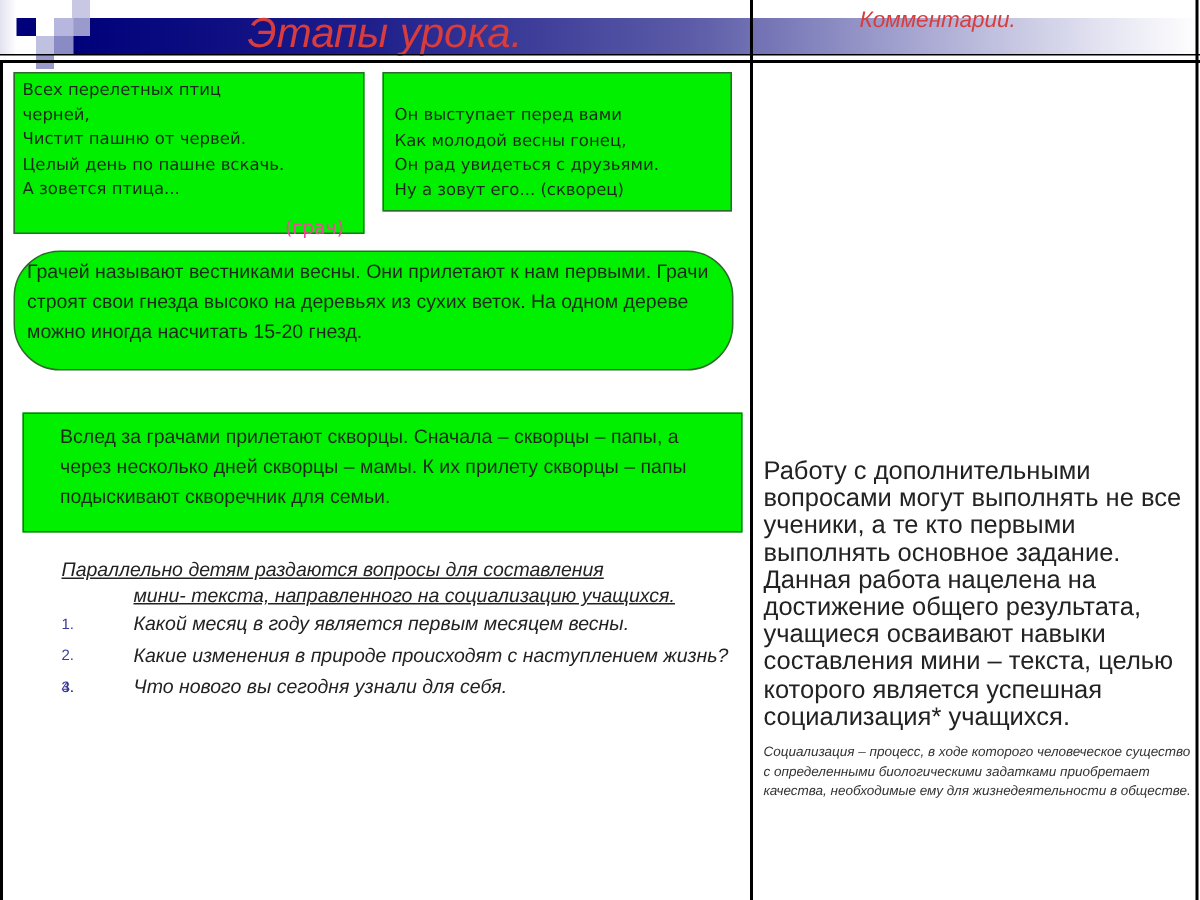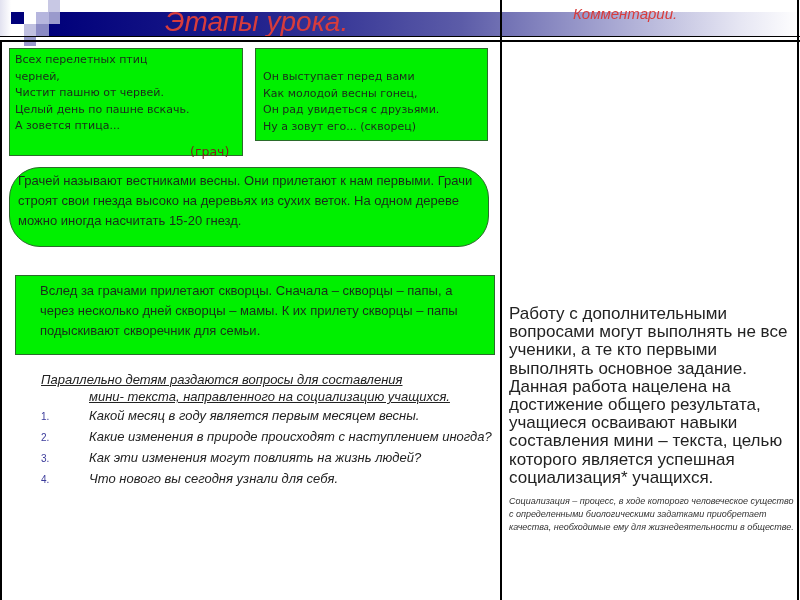--- a/index.html
+++ b/index.html
@@ -40,21 +40,21 @@
     .vline.right { left: 797px; width: 2px; }
     .hline.thin { top: 36px; height: 1px; background: #000; left: 0; }
 
     .green-box {
       position: absolute; background: #00f000; border: 1px solid #2b6b2b;
       color: #1b2a1b; box-sizing: border-box;
     }
     .poem { font-family: "DejaVu Sans", sans-serif; font-size: 11px; line-height: 16.5px; }
     .box1 { left: 9px; top: 48px; width: 234px; height: 108px; padding: 3px 5px; }
     .box2 { left: 255px; top: 48px; width: 233px; height: 93px; padding: 20px 7px; }
-    .answer1 { position: absolute; left: 190px; top: 144px; font-family: "DejaVu Sans", sans-serif; font-size: 12.5px; color: #7f1d1d; }
+    .answer1 { position: absolute; left: 190px; top: 144px; font-family: "DejaVu Sans", sans-serif; font-size: 12.5px; color: #ec4899; }
     .prose { font-family: "Liberation Sans", sans-serif; font-size: 13px; line-height: 20px; }
     .box3 { left: 9px; top: 167px; width: 480px; height: 80px; padding: 3px 8px; border-radius: 31px; }
     .box4 { left: 15px; top: 275px; width: 480px; height: 80px; padding: 5px 24px; }
 
     .questions { position: absolute; left: 0; top: 371px; width: 490px; font-style: italic; font-size: 13px; color: #222; margin-left: 41px; }
     .q-intro { text-decoration: underline; line-height: 17px; }
     .q-intro .l2 { display: block; padding-left: 48px; }
     .q-list { list-style: none; margin: 2px 0 0 0; padding: 0; }
     .q-item { position: relative; padding-left: 48px; line-height: 17px; margin-bottom: 4px; }
     .q-num { position: absolute; left: 0; top: 1px; font-size: 10px; color: #3a3a9a; font-style: normal; }
@@ -113,25 +113,24 @@
     <span>Параллельно детям раздаются вопросы для составления</span>
     <span class="l2">мини- текста, направленного на социализацию учащихся.</span>
   </div>
   <ul class="q-list">
     <li class="q-item">
       <span class="q-num">1.</span>
       <span>Какой месяц в году является первым месяцем весны.</span>
     </li>
     <li class="q-item">
       <span class="q-num">2.</span>
-      <span>Какие изменения в природе происходят с наступлением иногда?</span>
+      <span>Какие изменения в природе происходят с наступлением жизнь?</span>
     </li>
     <li class="q-item">
       <span class="q-num">3.</span>
-      <span>Как эти изменения могут повлиять на жизнь людей?</span>
     </li>
     <li class="q-item">
       <span class="q-num">4.</span>
       <span>Что нового вы сегодня узнали для себя.</span>
     </li>
   </ul>
 </div>
 
 <div class="comment-main">Работу с дополнительными вопросами могут выполнять не все ученики, а те кто первыми выполнять основное задание. Данная работа нацелена на достижение общего результата, учащиеся осваивают навыки составления мини – текста, целью которого является успешная социализация* учащихся.</div>
 <div class="comment-note">Социализация – процесс, в ходе которого человеческое существо с определенными биологическими задатками приобретает качества, необходимые ему для жизнедеятельности в обществе.</div>

